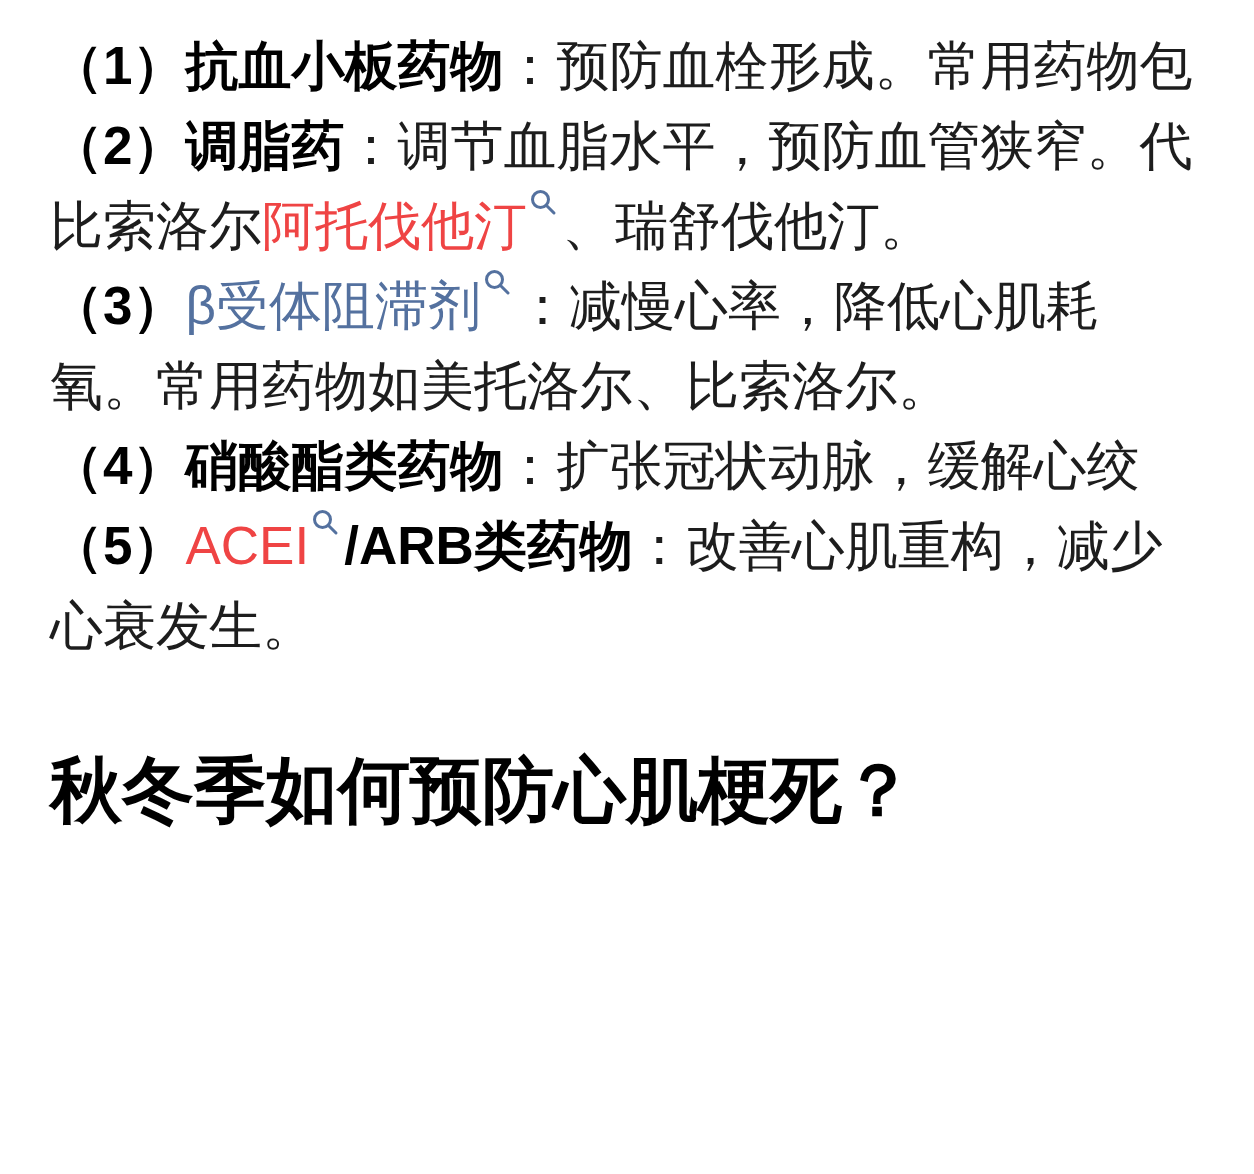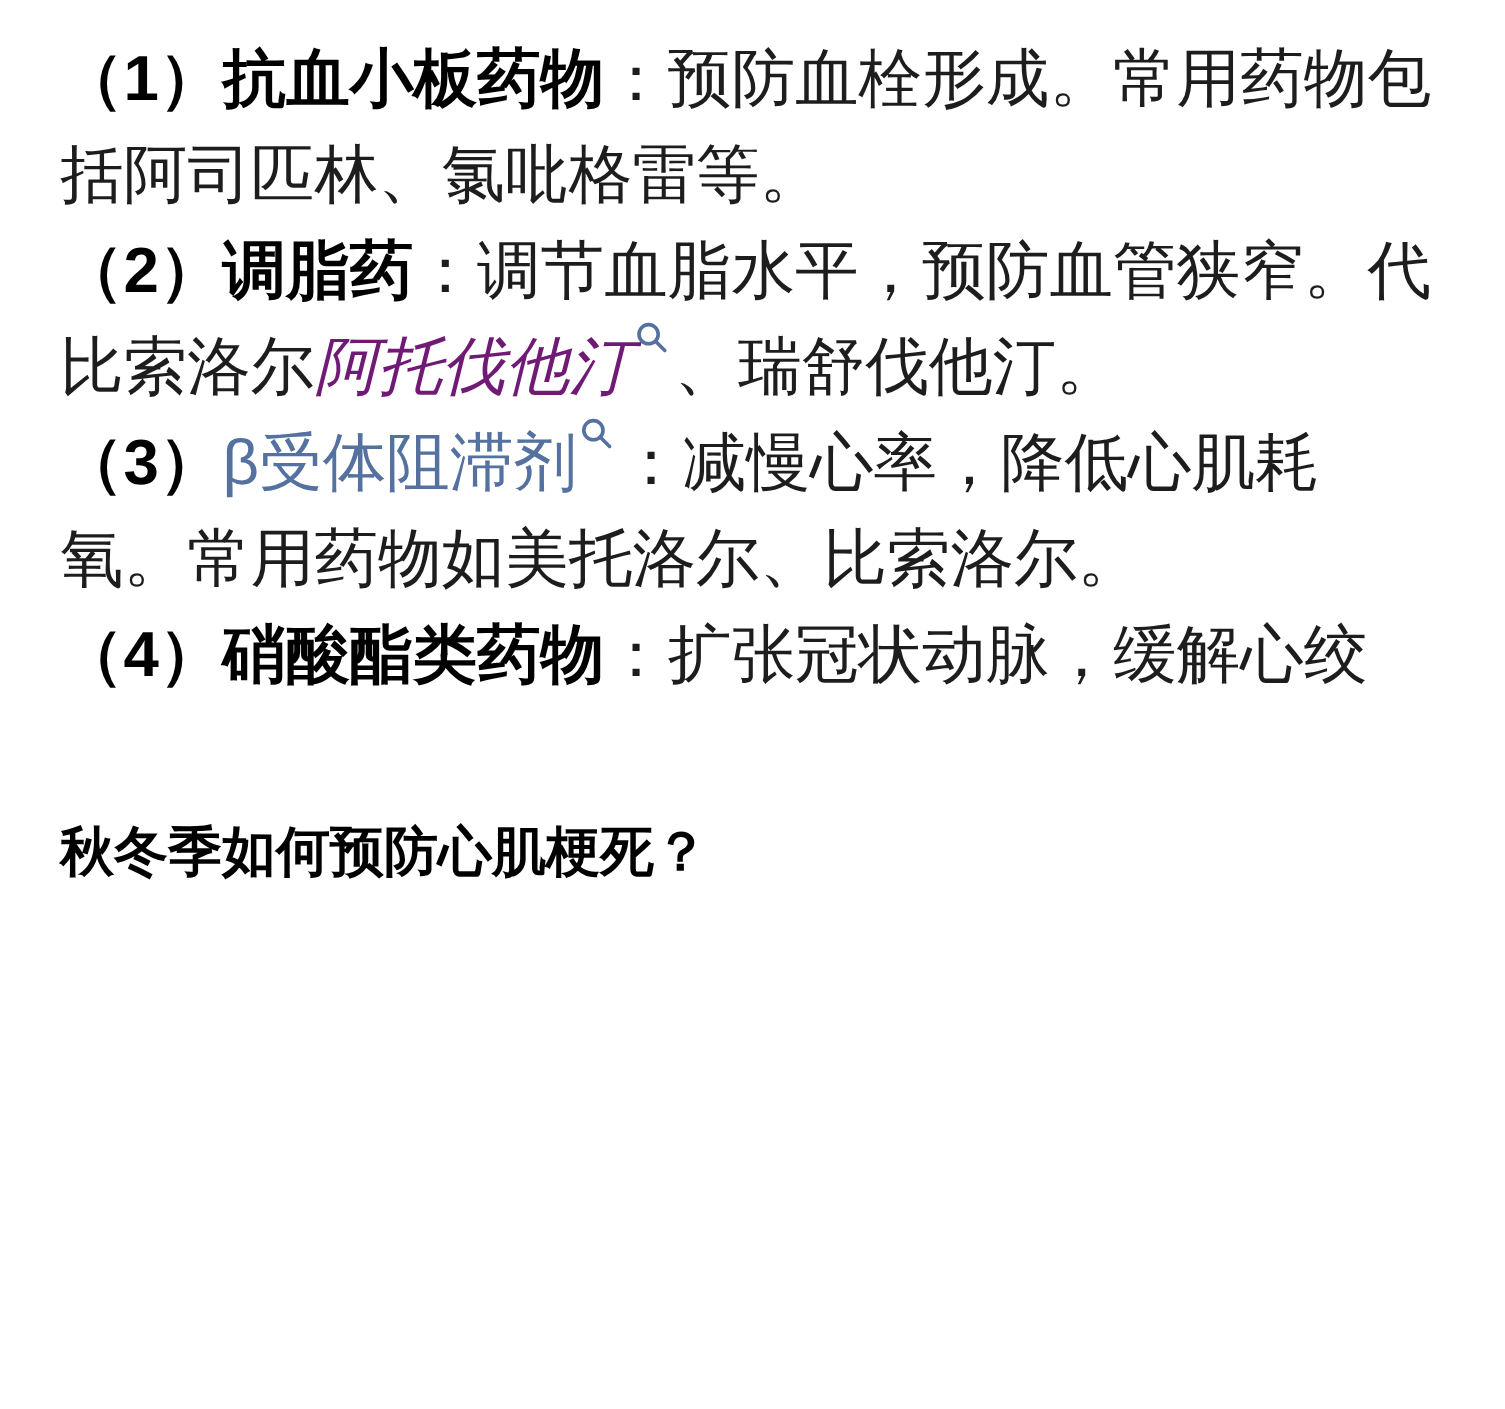--- a/index.html
+++ b/index.html
@@ -8,54 +8,58 @@
     box-sizing:border-box;
     width:1254px;height:1174px;
     padding:26px 44px 0 50px;
     font-family:"Liberation Sans","DejaVu Sans",sans-serif;
     font-size:53px;
     line-height:80px;
     color:#1d1d1d;
   }
   p.para{margin:0;white-space:nowrap;}
   .b{font-weight:700;color:#000000;}
-  .link{color:#701a75;font-style:italic;}
+  .link{color:#ef4444;}
   .link-bold{color:#54719f;font-weight:400;}
   .entity{cursor:pointer;}
   .q-icon{
     display:inline-block;
     width:27px;height:27px;
     vertical-align:28px;
     margin:0 5px 0 3px;
   }
   .q-icon svg{display:block;width:100%;height:100%;}
   .heading{
     margin:84px 0 0 0;
     font-weight:700;
-    font-size:45px;
+    font-size:72px;
     color:#000000;
     white-space:nowrap;
   }
 </style>
 </head>
 <body>
 
 <div class="doc">
 
-  <p class="para"><span class="b">（1）抗血小板药物</span><span>：预防血栓形成。常用药物包</span><br><span>括阿司匹林、氯吡格雷等。</span></p>
+  <p class="para"><span class="b">（1）抗血小板药物</span><span>：预防血栓形成。常用药物包</span><br></p>
 
   <p class="para"><span class="b">（2）调脂药</span><span>：调节血脂水平，预防血管狭窄。代</span><br><span>比索洛尔</span><span class="entity"><span class="link">阿托伐他汀</span><span class="q-icon"><svg viewBox="0 0 27 27">
             <circle cx="10.5" cy="10.5" r="8" fill="none" stroke="#54719f" stroke-width="3"></circle>
             <line x1="16.5" y1="16.5" x2="24" y2="24" stroke="#54719f" stroke-width="3" stroke-linecap="round"></line>
           </svg></span></span><span>、瑞舒伐他汀。</span></p>
 
   <p class="para"><span class="b">（3）</span><span class="entity"><span class="link-bold">β受体阻滞剂</span><span class="q-icon"><svg viewBox="0 0 27 27">
             <circle cx="10.5" cy="10.5" r="8" fill="none" stroke="#54719f" stroke-width="3"></circle>
             <line x1="16.5" y1="16.5" x2="24" y2="24" stroke="#54719f" stroke-width="3" stroke-linecap="round"></line>
           </svg></span></span><span>：减慢心率，降低心肌耗</span><br><span>氧。常用药物如美托洛尔、比索洛尔。</span></p>
 
   <p class="para"><span class="b">（4）硝酸酯类药物</span><span>：扩张冠状动脉，缓解心绞</span><br></p>
 
+  <p class="para"><span class="b">（5）</span><span class="entity"><span class="link">ACEI</span><span class="q-icon"><svg viewBox="0 0 27 27">
+            <circle cx="10.5" cy="10.5" r="8" fill="none" stroke="#54719f" stroke-width="3"></circle>
+            <line x1="16.5" y1="16.5" x2="24" y2="24" stroke="#54719f" stroke-width="3" stroke-linecap="round"></line>
+          </svg></span></span><span class="b">/ARB类药物</span><span>：改善心肌重构，减少</span><br><span>心衰发生。</span></p>
 
 
   <p class="heading">秋冬季如何预防心肌梗死？</p>
 
 </div>
 
 </body></html>

